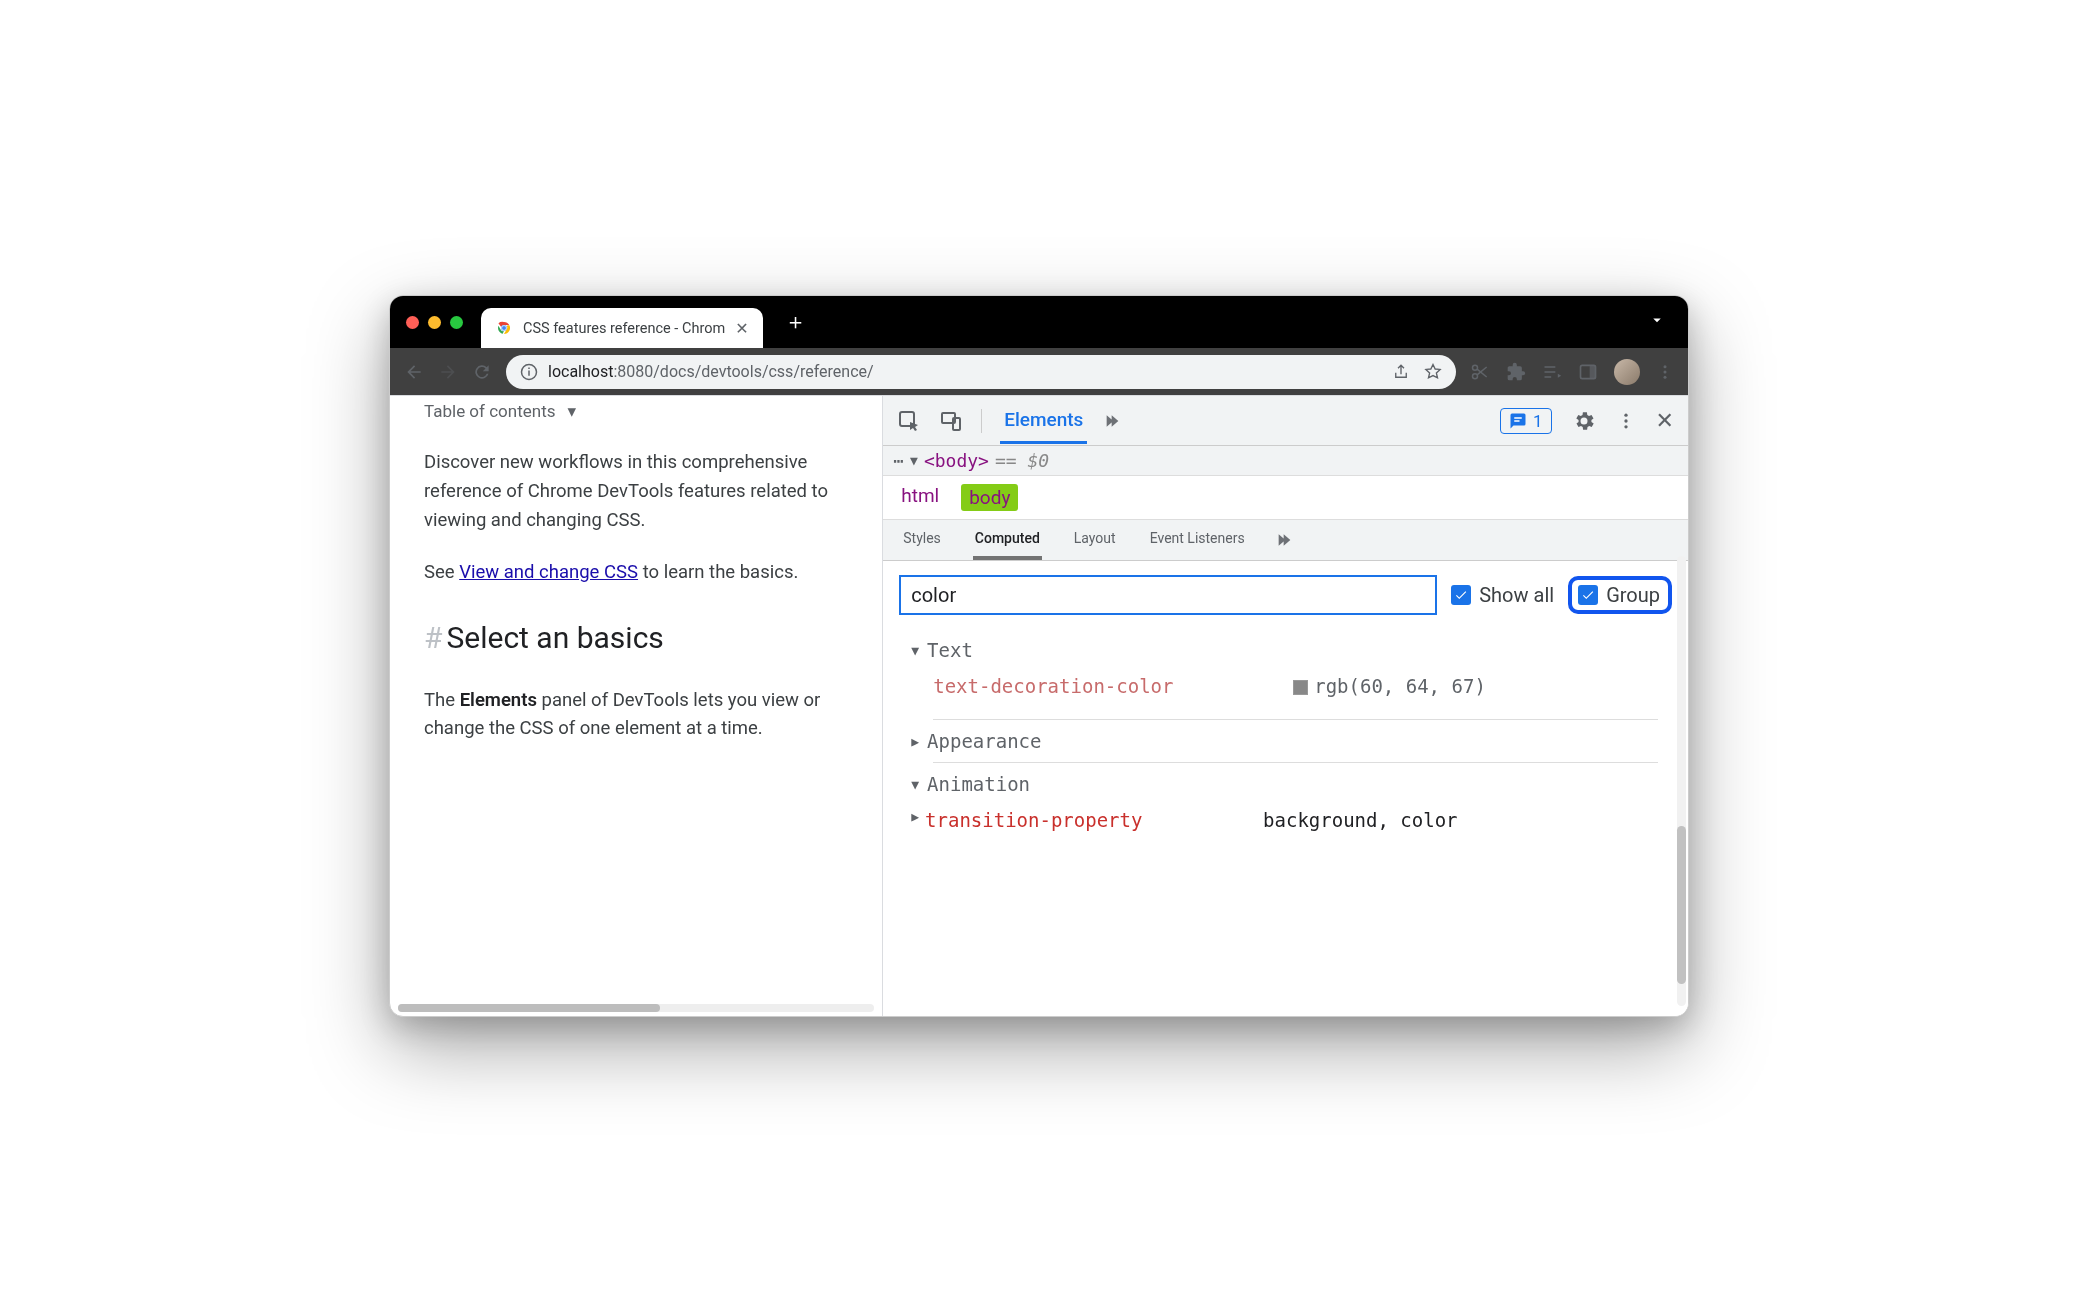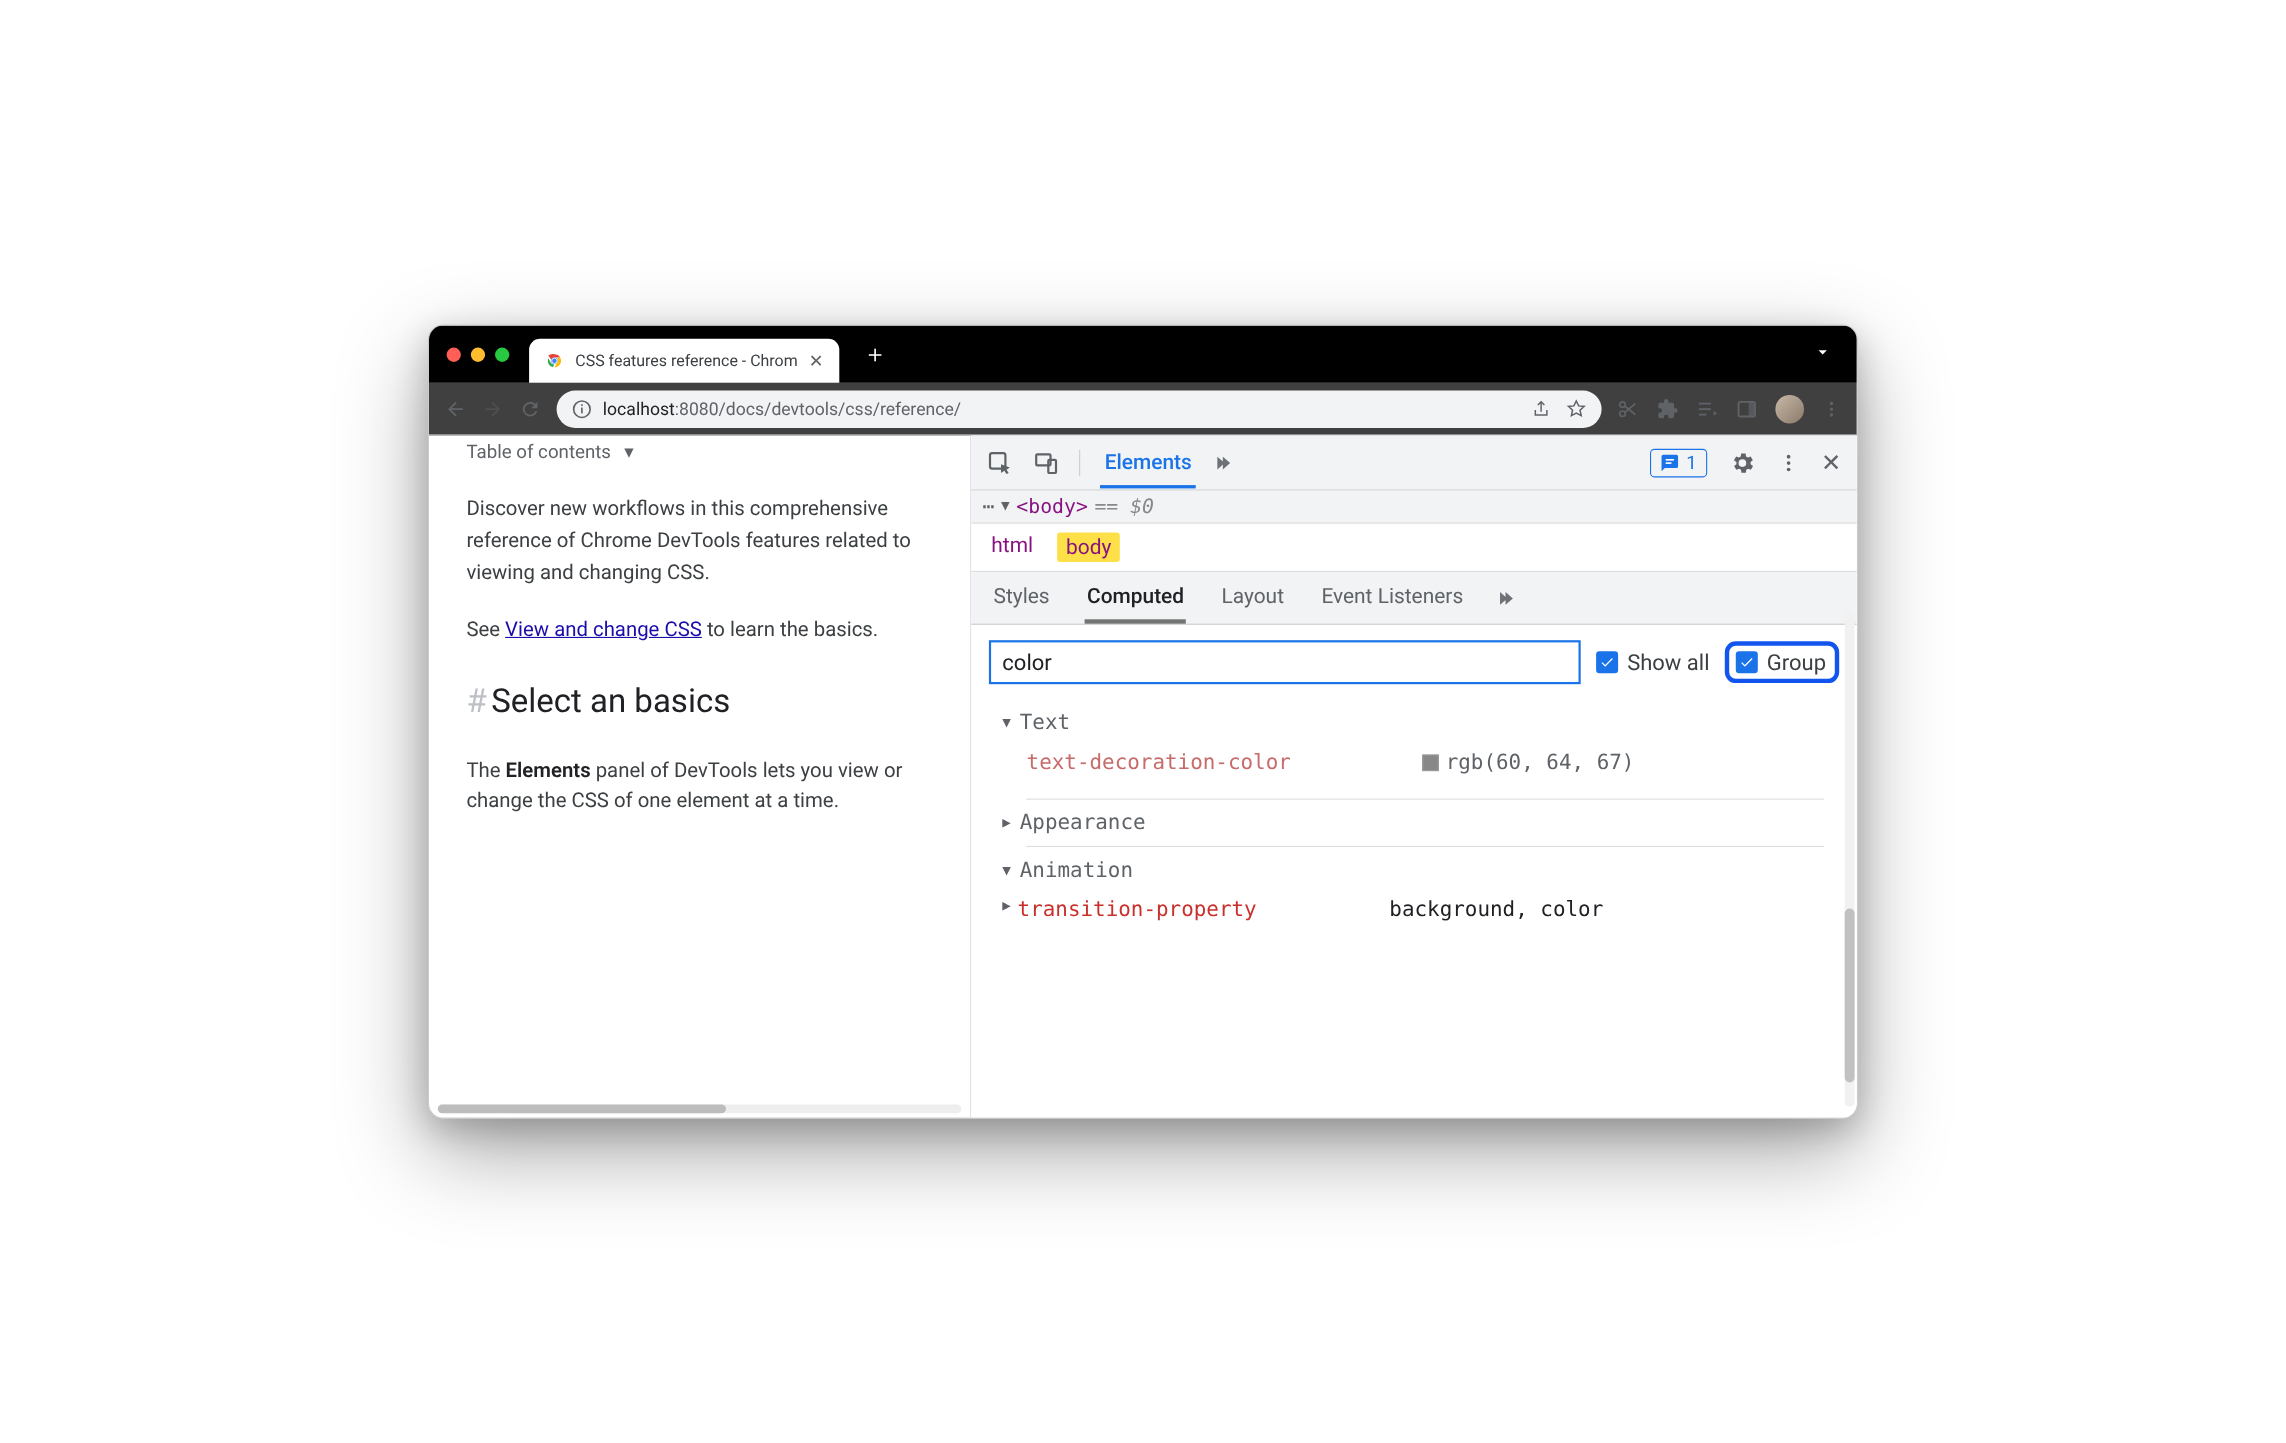--- a/index.html
+++ b/index.html
@@ -91,23 +91,23 @@
   .dom-row{
     background:#f1f3f4; border-bottom:1px solid #ddd; padding:4px 10px;
     font-family:Menlo,Consolas,monospace; font-size:18px; color:#5f6368;
     display:flex; align-items:center; gap:6px;
   }
   .dom-tag{color:#881280;}
   .dom-eq{color:#888; font-style:italic;}
   
   .crumbs{display:flex; gap:22px; padding:8px 18px; font-size:19px; border-bottom:1px solid #ddd;}
   .crumb{color:#881280;}
-  .crumb.sel{background:#fde047; padding:2px 8px; border-radius:3px;}
-  
-  .subtabs{display:flex; gap:30px; padding:0 18px; border-bottom:1px solid #ccc; background:#f1f3f4; font-size:19px;}
+  .crumb.sel{background:#84cc16; padding:2px 8px; border-radius:3px;}
+  
+  .subtabs{display:flex; gap:30px; padding:0 18px; border-bottom:1px solid #ccc; background:#f1f3f4; font-size:14px;}
   .subtab{padding:10px 2px; color:#5f6368;}
   .subtab.active{color:#202124; border-bottom:4px solid #737373; font-weight:500;}
   
   .filter-row{display:flex; align-items:center; gap:14px; padding:14px 16px 10px;}
   .filter-input{
     flex:1; border:2px solid #1a73e8; height:40px; font-size:20px;
     padding:0 10px; font-family:inherit; outline:none; color:#202124;
   }
   .chk{display:flex; align-items:center; gap:8px; font-size:20px; color:#3c4043;}
   .cbox{width:20px; height:20px; background:#1a73e8; border-radius:3px; display:flex; align-items:center; justify-content:center;}

